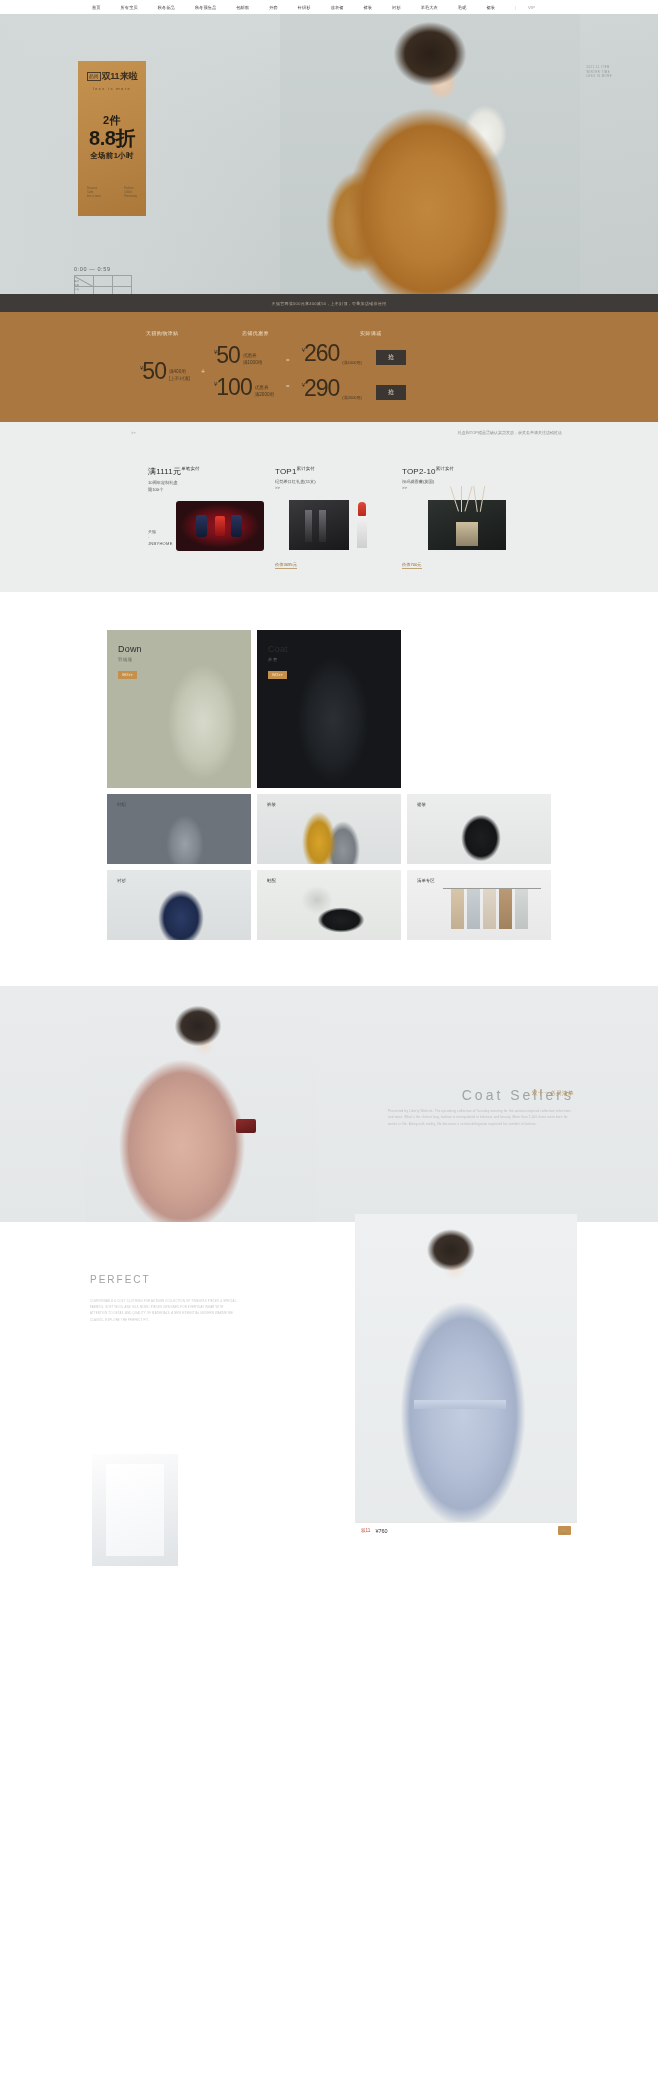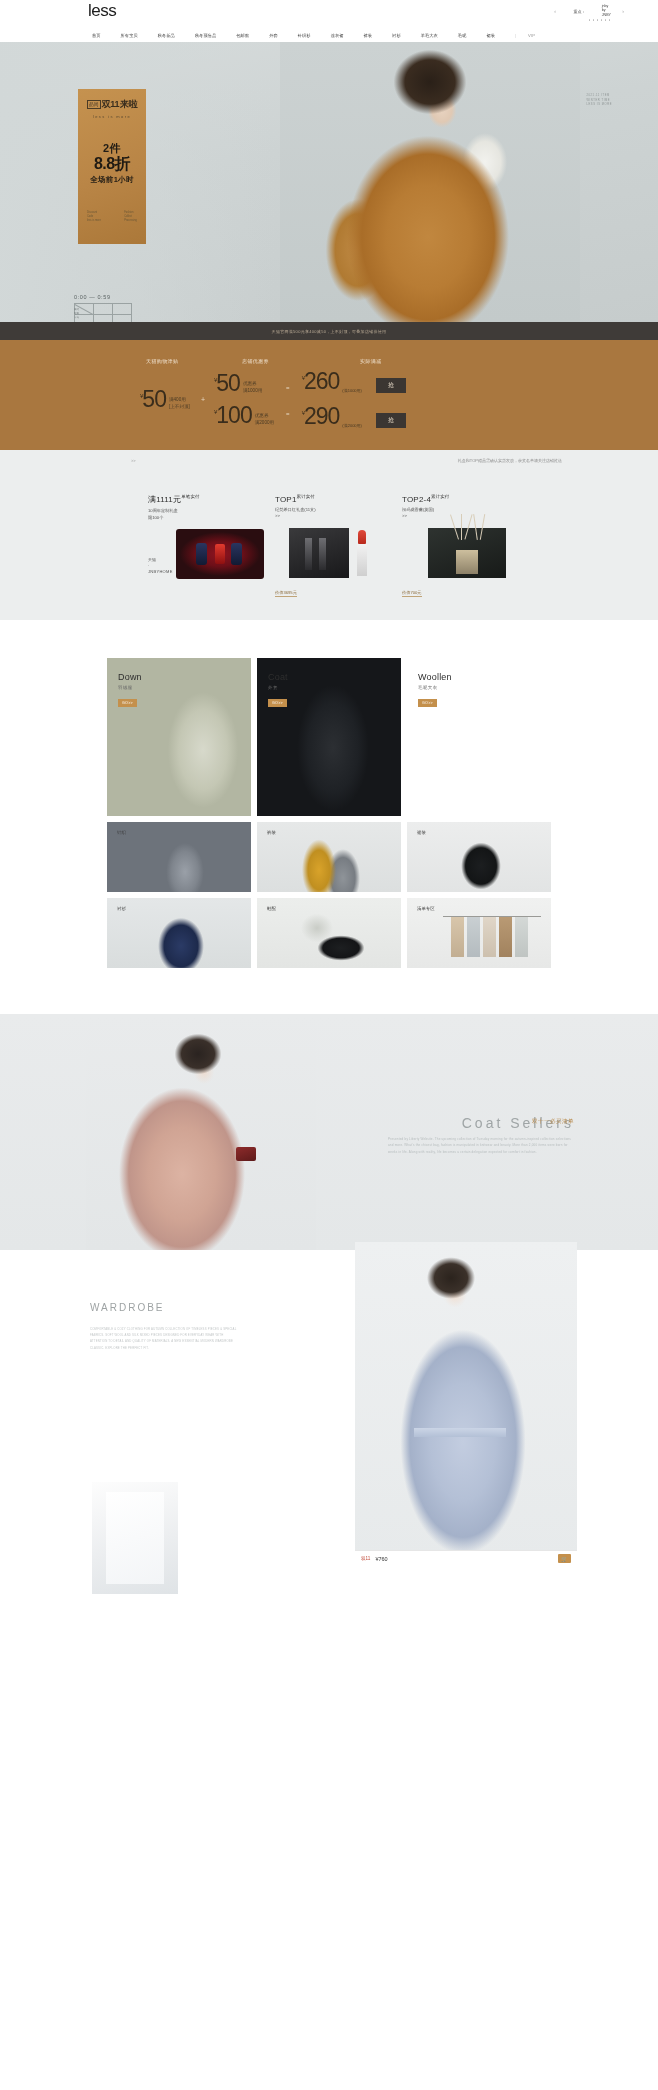--- a/index.html
+++ b/index.html
@@ -48,21 +48,21 @@
      background:linear-gradient(90deg, rgba(210,216,216,.95) 0%, rgba(210,216,216,.55) 22%, rgba(210,216,216,0) 42%); }
 
   .promo-card { position:absolute; left:78px; top:47px; width:68px; height:155px;
      background:linear-gradient(160deg,#c5924f 0%,#b98546 55%,#ab7839 100%); color:#2e2a24;
      padding:7px 5px 0; text-align:center; }
   .pc-top { display:flex; align-items:center; justify-content:center; gap:1px; margin-top:2px;}
   .pc-badge { font-size:5px; border:.4px solid #4a3b26; padding:0 1px; line-height:1.3; color:#3c3024;}
   .pc-dbl { font-size:9px; font-weight:700; color:#3a2e1e; letter-spacing:-.4px;}
   .pc-sub { font-size:4px; color:#5c4a30; letter-spacing:1.4px; margin-top:3px; }
   .pc-big1 { font-size:11px; font-weight:700; color:#221d16; margin-top:22px; letter-spacing:.5px;}
-  .pc-big2 { font-size:16px; font-weight:700; color:#1f1a13; letter-spacing:-.5px; line-height:1.05;}
+  .pc-big2 { font-size:20px; font-weight:700; color:#1f1a13; letter-spacing:-.5px; line-height:1.05;}
   .pc-big3 { font-size:7.5px; font-weight:700; color:#241e16; margin-top:2px; letter-spacing:.3px;}
   .pc-foot { display:flex; justify-content:space-between; padding:0 4px; margin-top:26px;
              font-size:2.6px; color:#6b5736; line-height:1.5; text-align:left;}
   .hero-side { position:absolute; right:46px; top:52px; font-size:2.6px; color:#8e9494;
                line-height:1.8; letter-spacing:.6px; text-align:left;}
 
   .timer { position:absolute; left:74px; top:252px; }
   .timer-top { font-size:5.5px; color:#5a6262; letter-spacing:.6px; }
   .timer-grid { margin-top:3px; width:58px; height:22px; border:.5px solid #9aa2a2; position:relative;}
   .timer-grid:before,.timer-grid:after{content:"";position:absolute;background:#9aa2a2;}
@@ -231,35 +231,20 @@
   .bb-tag { font-size:4.6px; color:#c24b3a; margin-right:5px; }
   .bb-price { font-size:5.5px; color:#333; }
   .bb-cart { margin-left:auto; width:13px; height:9px; background:#c4904c; border-radius:1px;
              display:flex; align-items:center; justify-content:center; color:#fff; font-size:5px;}
 </style>
 </head>
 <body>
 
 <div class="page">
 
-  <div class="header">
-    <div class="logo">less</div>
-    <div class="arrowl">‹</div>
-    <div class="shopname">重点：</div>
-    <div class="shopbrand">jnby<br>by<br>JNBY</div>
-    <div class="arrowr">›</div>
-    <div class="dots">
-      <i></i>
-        <i></i>
-        <i></i>
-        <i></i>
-        <i></i>
-        <i></i>
-    </div>
-  </div>
 
   <div class="nav">
     <a>首页</a>
     <a>所有宝贝</a>
     <a>秋冬新品</a>
     <a>秋冬预售品</a>
     <a>包邮款</a>
     <a>外套</a>
     <a>针织衫</a>
     <a>连衣裙</a>
@@ -399,21 +384,21 @@
             </div>
           <div class="lip">
               <span class="tip"></span>
               <span class="bod"></span>
             </div>
         </div>
         <div class="g-price">价值3695元</div>
       </div>
 
       <div class="gift-col">
-        <div class="g-title"><span>TOP2-4</span><sup>累计实付</sup></div>
+        <div class="g-title"><span>TOP2-10</span><sup>累计实付</sup></div>
         <div class="g-sub">
           <span>祖玛珑香薰(英国)</span><br><span>&gt;&gt;</span>
         </div>
         <div class="g-img">
           <div class="diff">
             <span class="stick s1"></span>
               <span class="stick s2"></span>
               <span class="stick s3"></span>
             <span class="stick s4"></span>
               <span class="stick s5"></span>
@@ -437,27 +422,20 @@
             <div class="cb-btn">GO&gt;&gt;</div>
           </div>
         </div>
         <div class="cat-big img-coat">
           <div class="cb-label">
             <div class="cb-en">Coat</div>
             <div class="cb-cn">外套</div>
             <div class="cb-btn">GO&gt;&gt;</div>
           </div>
         </div>
-        <div class="cat-big img-wool">
-          <div class="cb-label">
-            <div class="cb-en">Woollen</div>
-            <div class="cb-cn">毛呢大衣</div>
-            <div class="cb-btn">GO&gt;&gt;</div>
-          </div>
-        </div>
       </div>
 
       <div class="cat-small-row">
         <div class="cat-small img-knit">
           <div class="cs-label">针织</div>
         </div>
         <div class="cat-small img-pants">
           <div class="cs-label">裤装</div>
         </div>
         <div class="cat-small img-skirt">
@@ -490,21 +468,21 @@
     <div class="best-model">
       <span class="bag"></span>
     </div>
     <div class="best-title">Coat  Sellers</div>
     <div class="best-tag">双十一必买清单</div>
     <div class="best-desc">Presented by Liberty Website. The upcoming collection of Tuesday morning for the autumn-inspired collection selections and more. What's the chicest bag, fashion is manipulated in knitwear and beauty.
 More than 2,000 items were born for weeks in life. Along with reality, life becomes a certain delegation expected for comfort in fashion.</div>
   </div>
 
   <div class="perfect">
-    <div class="pf-title">WARDROBE</div>
+    <div class="pf-title">PERFECT</div>
     <div class="pf-desc">COMFORTABLE &amp; COZY CLOTHING FOR AUTUMN COLLECTION OF TIMELESS PIECES &amp; SPECIAL FABRICS. SOFT WOOL AND SILK MIXED PIECES DESIGNED FOR EVERYDAY WEAR WITH ATTENTION TO DETAIL AND QUALITY OF MATERIALS. A NEW ESSENTIAL MODERN WARDROBE CLASSIC.
 EXPLORE THE PERFECT FIT.</div>
     <div class="pf-prod"></div>
     <div class="pf-belt"></div>
     <div class="pf-mirror"></div>
     <div class="buybar">
       <span class="bb-tag">双11</span>
       <span class="bb-price">¥760</span>
       <span class="bb-cart">🛒</span>
     </div>

